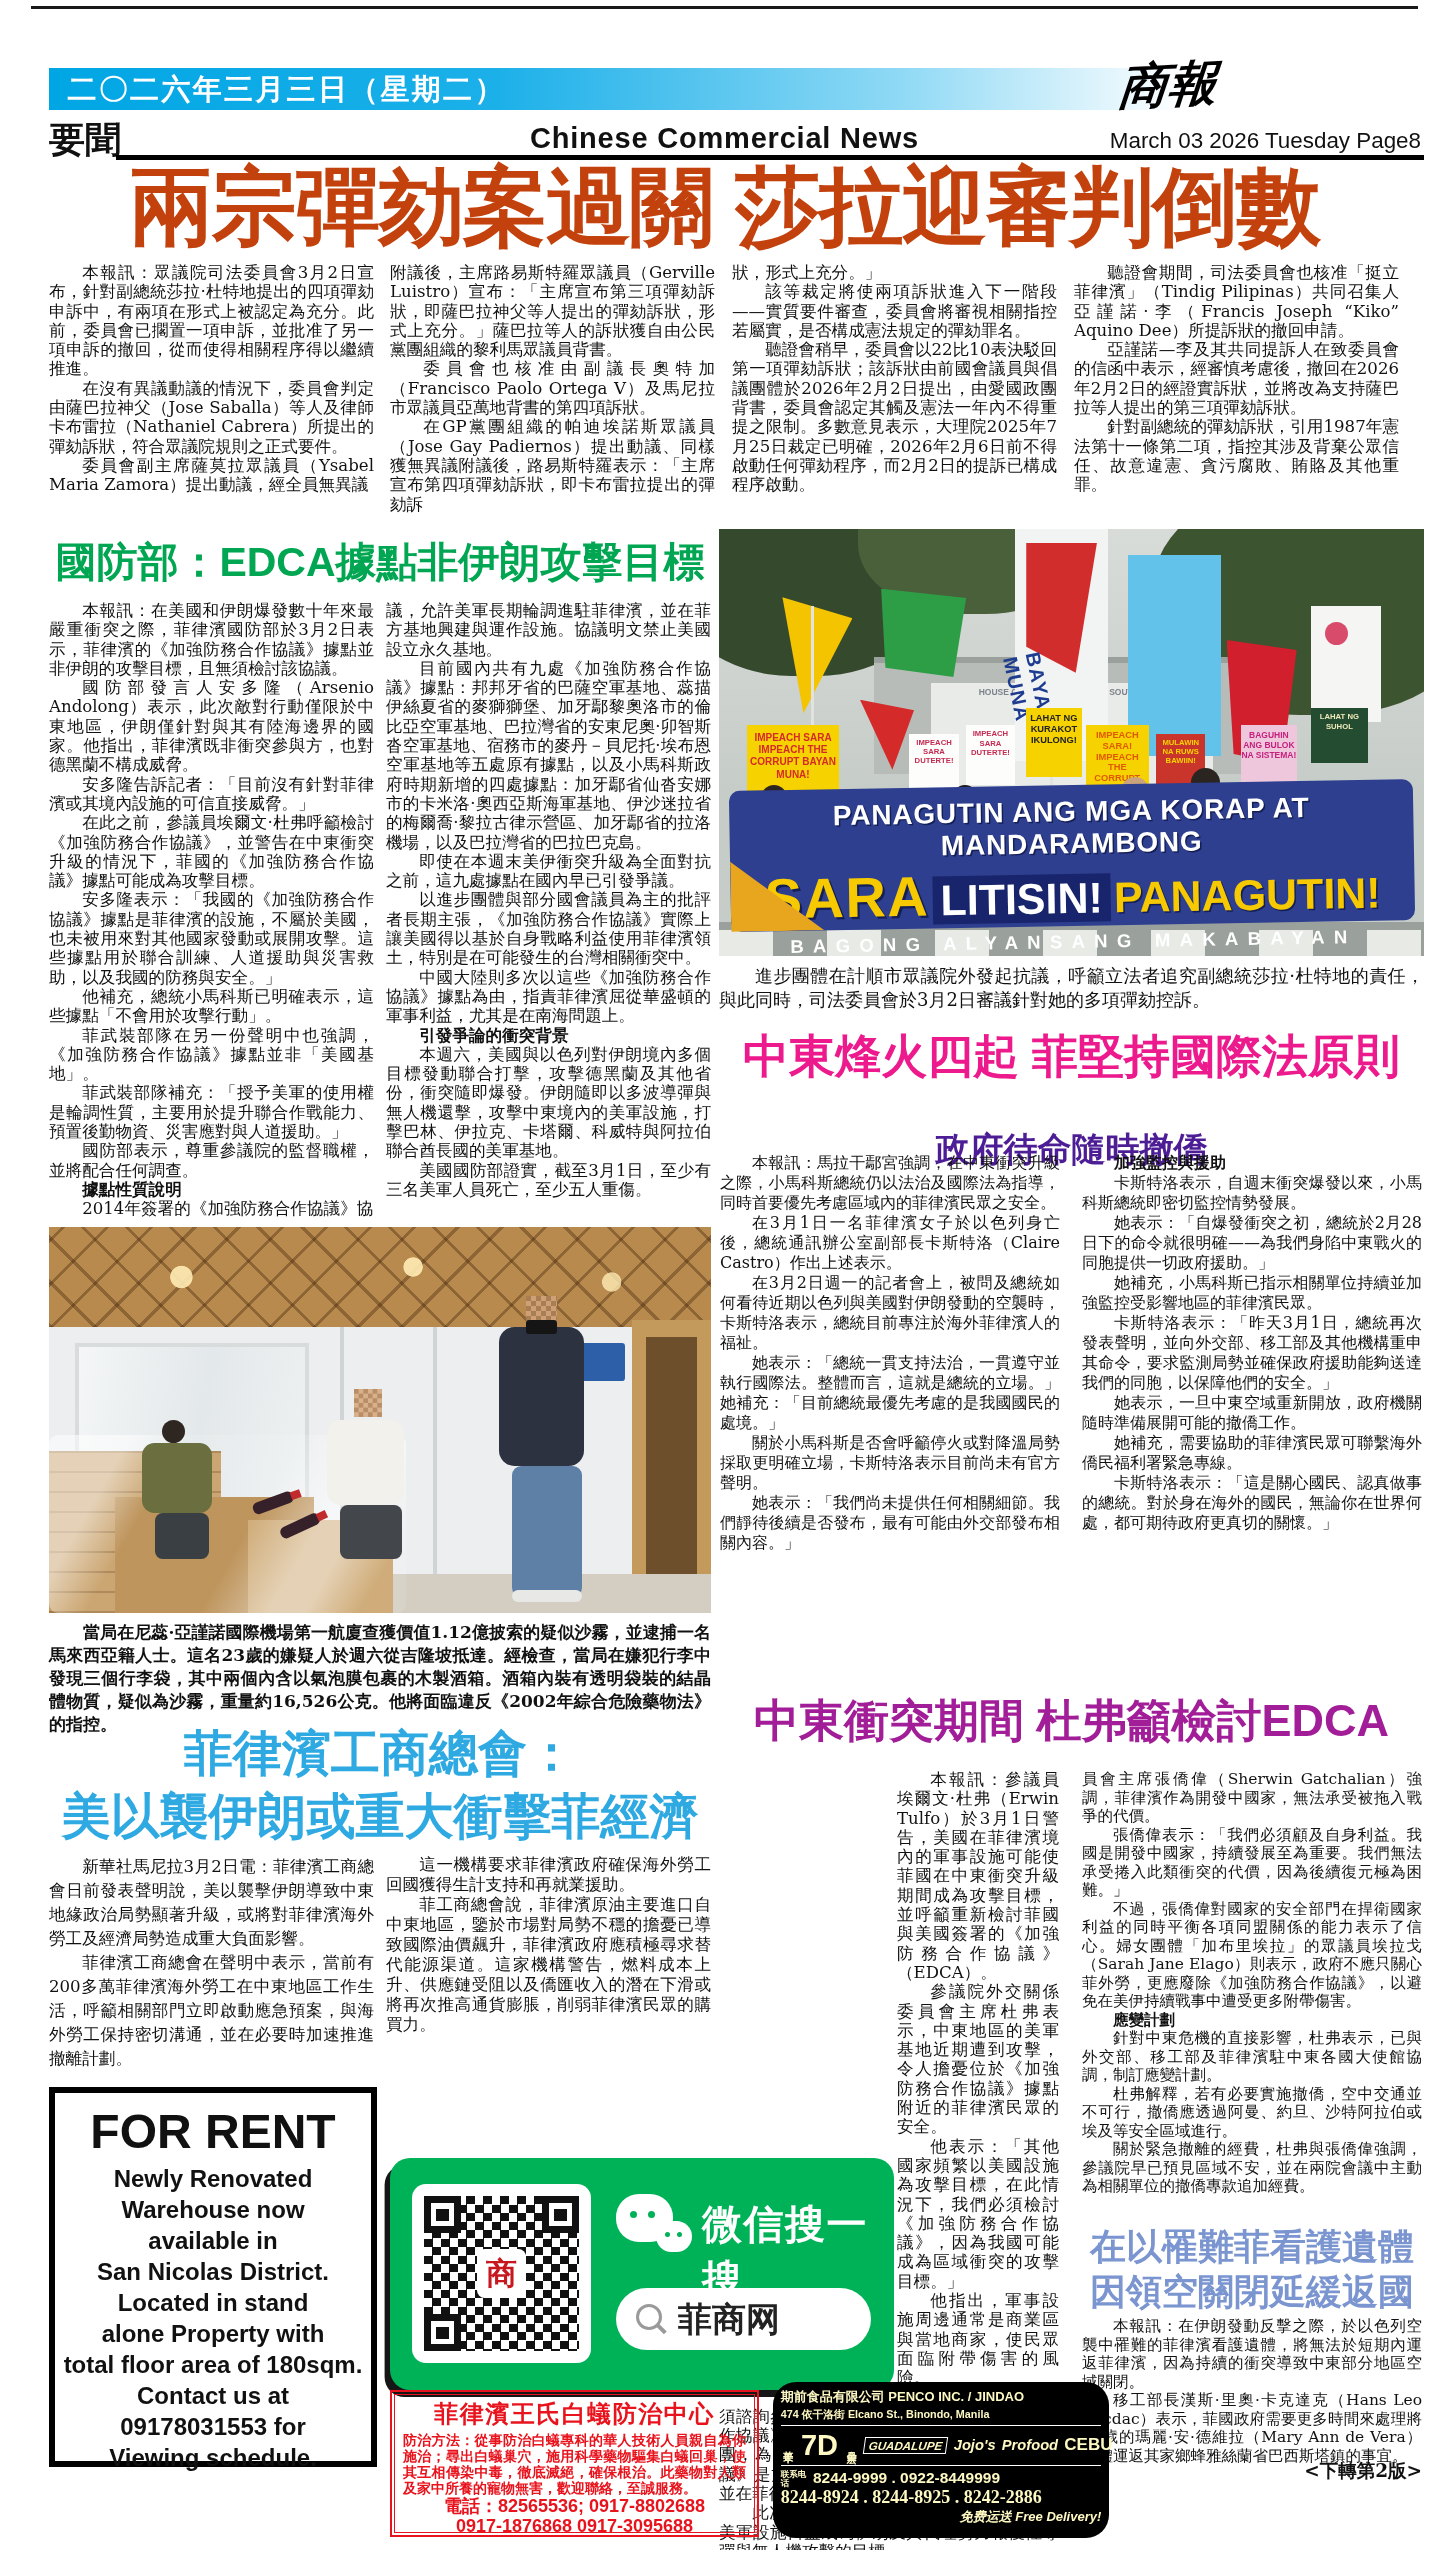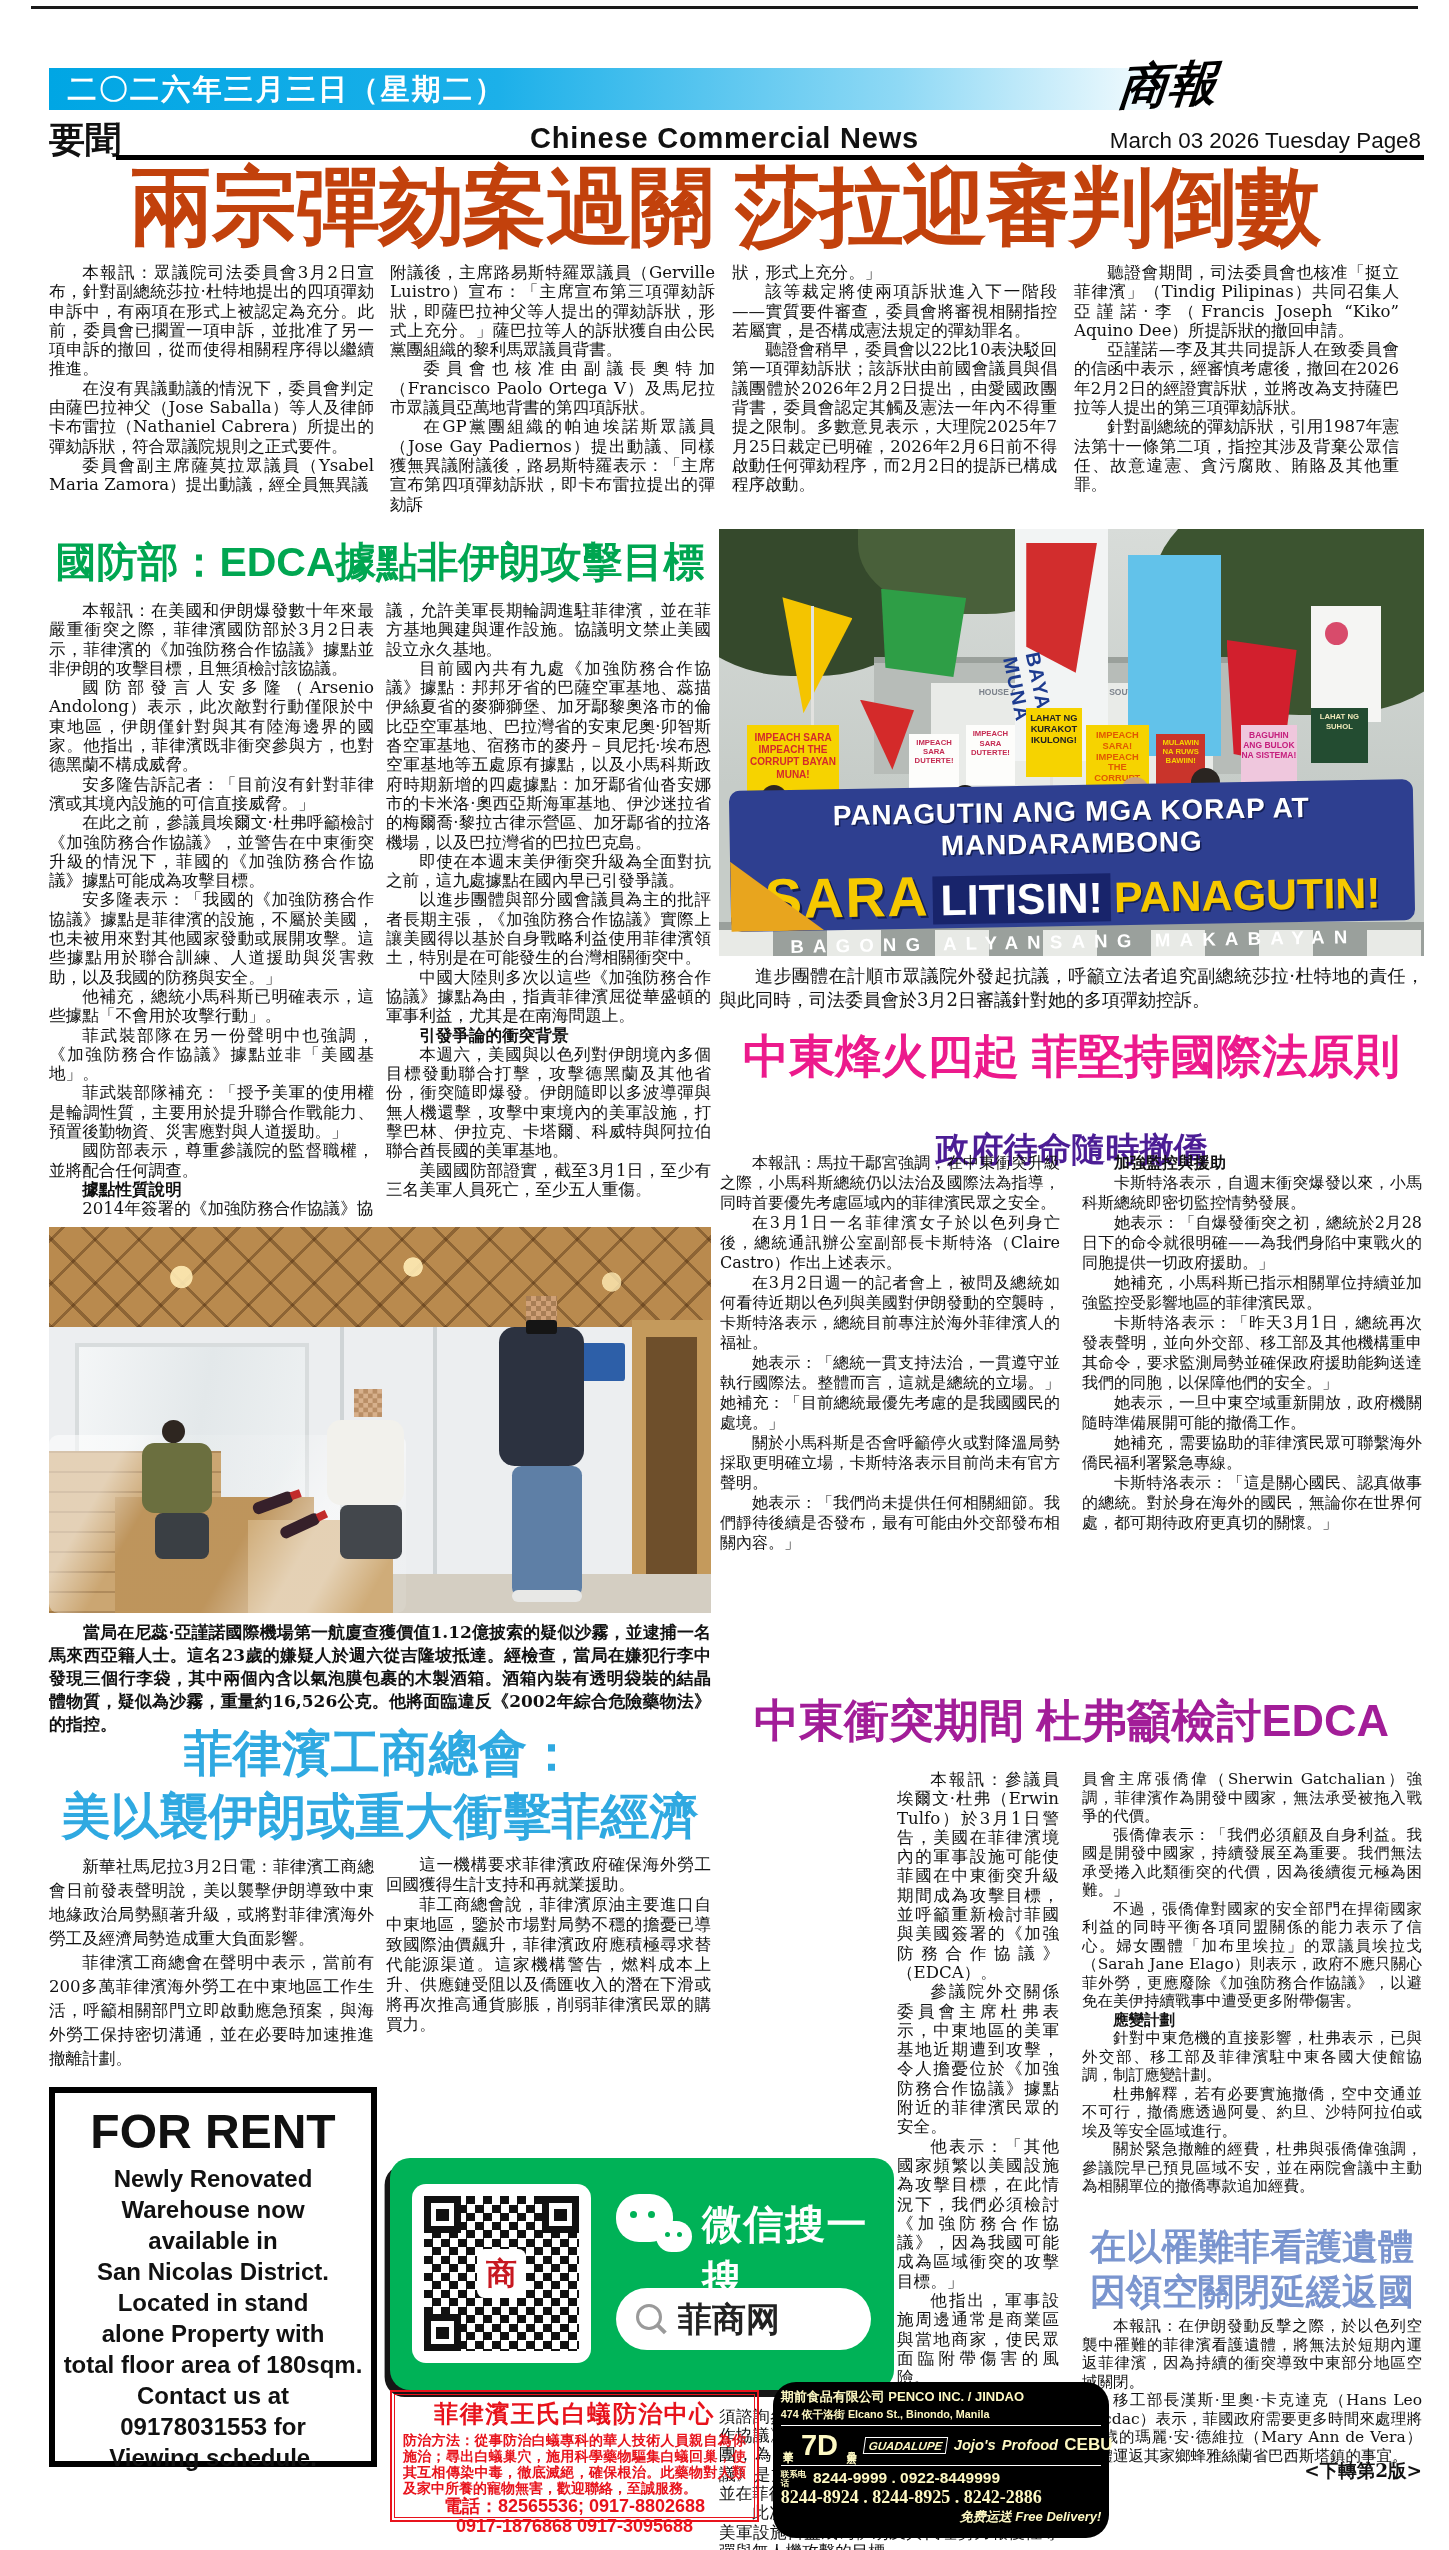--- a/index.html
+++ b/index.html
@@ -192,21 +192,21 @@
   .wx-bubble-sm{position:absolute;left:266px;top:63px;width:36px;height:31px;background:#fff;border-radius:15.5px;}
   .wx-bubble-sm::before,.wx-bubble-sm::after{content:"";position:absolute;top:10.8px;width:5.4px;height:5.4px;border-radius:50%;background:#00b257;}
   .wx-bubble-sm::before{left:8.5px;} .wx-bubble-sm::after{left:21px;}
   .wx-title{position:absolute;left:312px;top:39px;color:#fff;font-weight:900;font-size:40px;
     font-family:"Liberation Sans",sans-serif;letter-spacing:1.5px;}
   .wx-search{position:absolute;left:226px;top:130px;width:255px;height:62px;background:#fff;border-radius:31px;}
   .wx-mag{position:absolute;left:20px;top:15.5px;width:20px;height:20px;border:3.9px solid #9a9a9a;border-radius:50%;}
   .wx-mag::after{content:"";position:absolute;left:17px;top:20px;width:10.8px;height:3.9px;background:#9a9a9a;transform:rotate(45deg);}
   .wx-query{position:absolute;left:62px;top:0;line-height:62px;font-weight:700;font-size:34px;color:#222;}
 
-  .termite-ad{left:390px;top:2390px;width:369px;height:132px;border:2.3px solid #e8131c;box-sizing:border-box;}
+  .termite-ad{left:390px;top:2390px;width:369px;height:147px;border:2.3px solid #e8131c;box-sizing:border-box;}
   .termite-inner{position:absolute;left:2.3px;top:2.3px;right:2.3px;bottom:2.3px;border:1.5px solid #e8131c;
     padding:3.1px 7.7px;color:#e8131c;}
   .termite-title{font-weight:900;font-size:24px;text-align:center;letter-spacing:1.5px;}
   .termite-body{font-family:"Liberation Sans",sans-serif;font-weight:700;font-size:14px;line-height:16px;text-align:justify;margin-top:1.5px;}
   .termite-phones{font-family:"Liberation Sans",sans-serif;font-weight:700;font-size:18px;line-height:20px;text-align:center;}
 
   .penco-ad{left:773px;top:2382px;width:336px;height:156px;background:#000;color:#fef9c3;
     font-family:"Liberation Sans",sans-serif;padding:6.2px 7.7px;box-sizing:border-box;border-radius:23px;}
   .penco-l1{font-weight:900;font-size:13px;}
   .penco-l2{font-weight:700;font-size:10.8px;margin-top:1.5px;border-bottom:1.5px solid #fff;padding-bottom:3.1px;}

